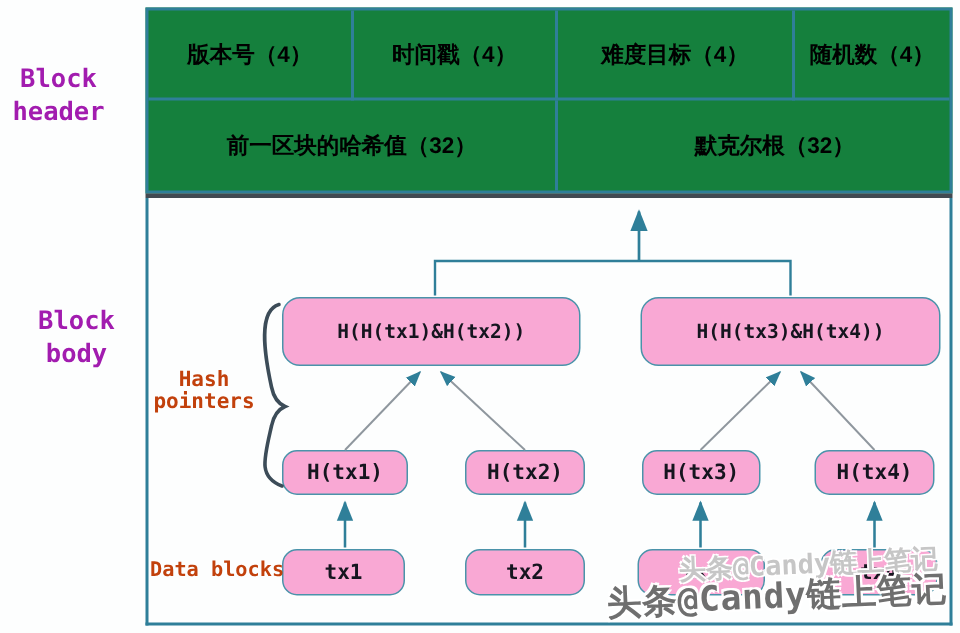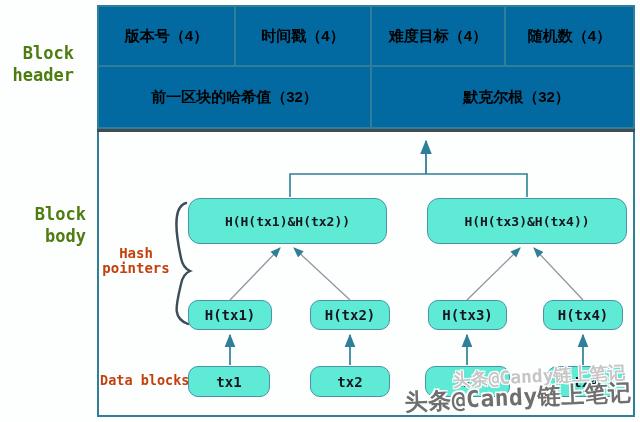--- a/index.html
+++ b/index.html
@@ -1,47 +1,47 @@
 <!DOCTYPE html>
 <html><head>
 <meta charset="utf-8">
 <style>
   html,body{margin:0;padding:0;background:#ffffff;}
   #stage{position:relative;width:640px;height:422px;background:#fdfefe;overflow:hidden;
          font-family:"DejaVu Sans Mono","Liberation Mono",monospace;}
 
   
-  .side-label{position:absolute;color:#4d7c0f;font-weight:700;font-size:17px;line-height:22px;
-              text-align:right;letter-spacing:0px;}
+  .side-label{position:absolute;color:#a21caf;font-weight:700;font-size:17px;line-height:22px;
+              text-align:center;letter-spacing:0px;}
   #lbl-block-header{left:4px;top:42px;width:70px;}
   #lbl-block-body{left:16px;top:203px;width:70px;}
 
   
   #header-table{position:absolute;left:97px;top:5px;width:538px;height:124px;
-                box-sizing:border-box;border:2px solid #2f7f99;background:#0369a1;}
+                box-sizing:border-box;border:2px solid #2f7f99;background:#15803d;}
   .hrow{display:flex;box-sizing:border-box;}
   .hrow1{height:60px;}
   .hrow2{height:60px;gap:28px;}
   .hcell{box-sizing:border-box;display:flex;align-items:center;justify-content:center;
          font-family:"Liberation Sans",sans-serif;font-weight:700;font-size:15px;color:#000;
          border-right:2px solid #2f7f99;border-bottom:2px solid #2f7f99;white-space:nowrap;}
   .hrow2 .hcell{border-bottom:none;}
   .hcell:last-child{border-right:none;}
-  .c1{width:137px;} .c2{width:136px;} .c3{width:134px;} .c4{flex:1;}
+  .c1{width:137px;} .c2{width:136px;} .c3{width:158px;} .c4{flex:1;}
   .c5{width:273px;} .c6{flex:1;}
 
   
   #dark-line{position:absolute;left:97px;top:129px;width:538px;height:3px;background:#424a52;}
 
   
   #body-box{position:absolute;left:97px;top:132px;width:538px;height:285px;
             box-sizing:border-box;border:2px solid #2f7f99;border-top:none;background:#fdfefe;}
 
   
-  .node{position:absolute;box-sizing:border-box;background:#5eead4;border:1.5px solid #4a93aa;
+  .node{position:absolute;box-sizing:border-box;background:#f9a8d4;border:1.5px solid #4a93aa;
         display:flex;align-items:center;justify-content:center;color:#15151f;
         font-weight:700;white-space:nowrap;z-index:4;}
   .parent{border-radius:12px;height:46px;font-size:13px;top:198px;}
   #parent-0{left:188px;width:199px;}
   #parent-1{left:427px;width:200px;}
   .leaf{border-radius:10px;height:30px;font-size:14px;top:300px;}
   #leaf-0{left:188px;width:84px;}
   #leaf-1{left:310px;width:80px;}
   #leaf-2{left:428px;width:79px;}
   #leaf-3{left:543px;width:80px;}

